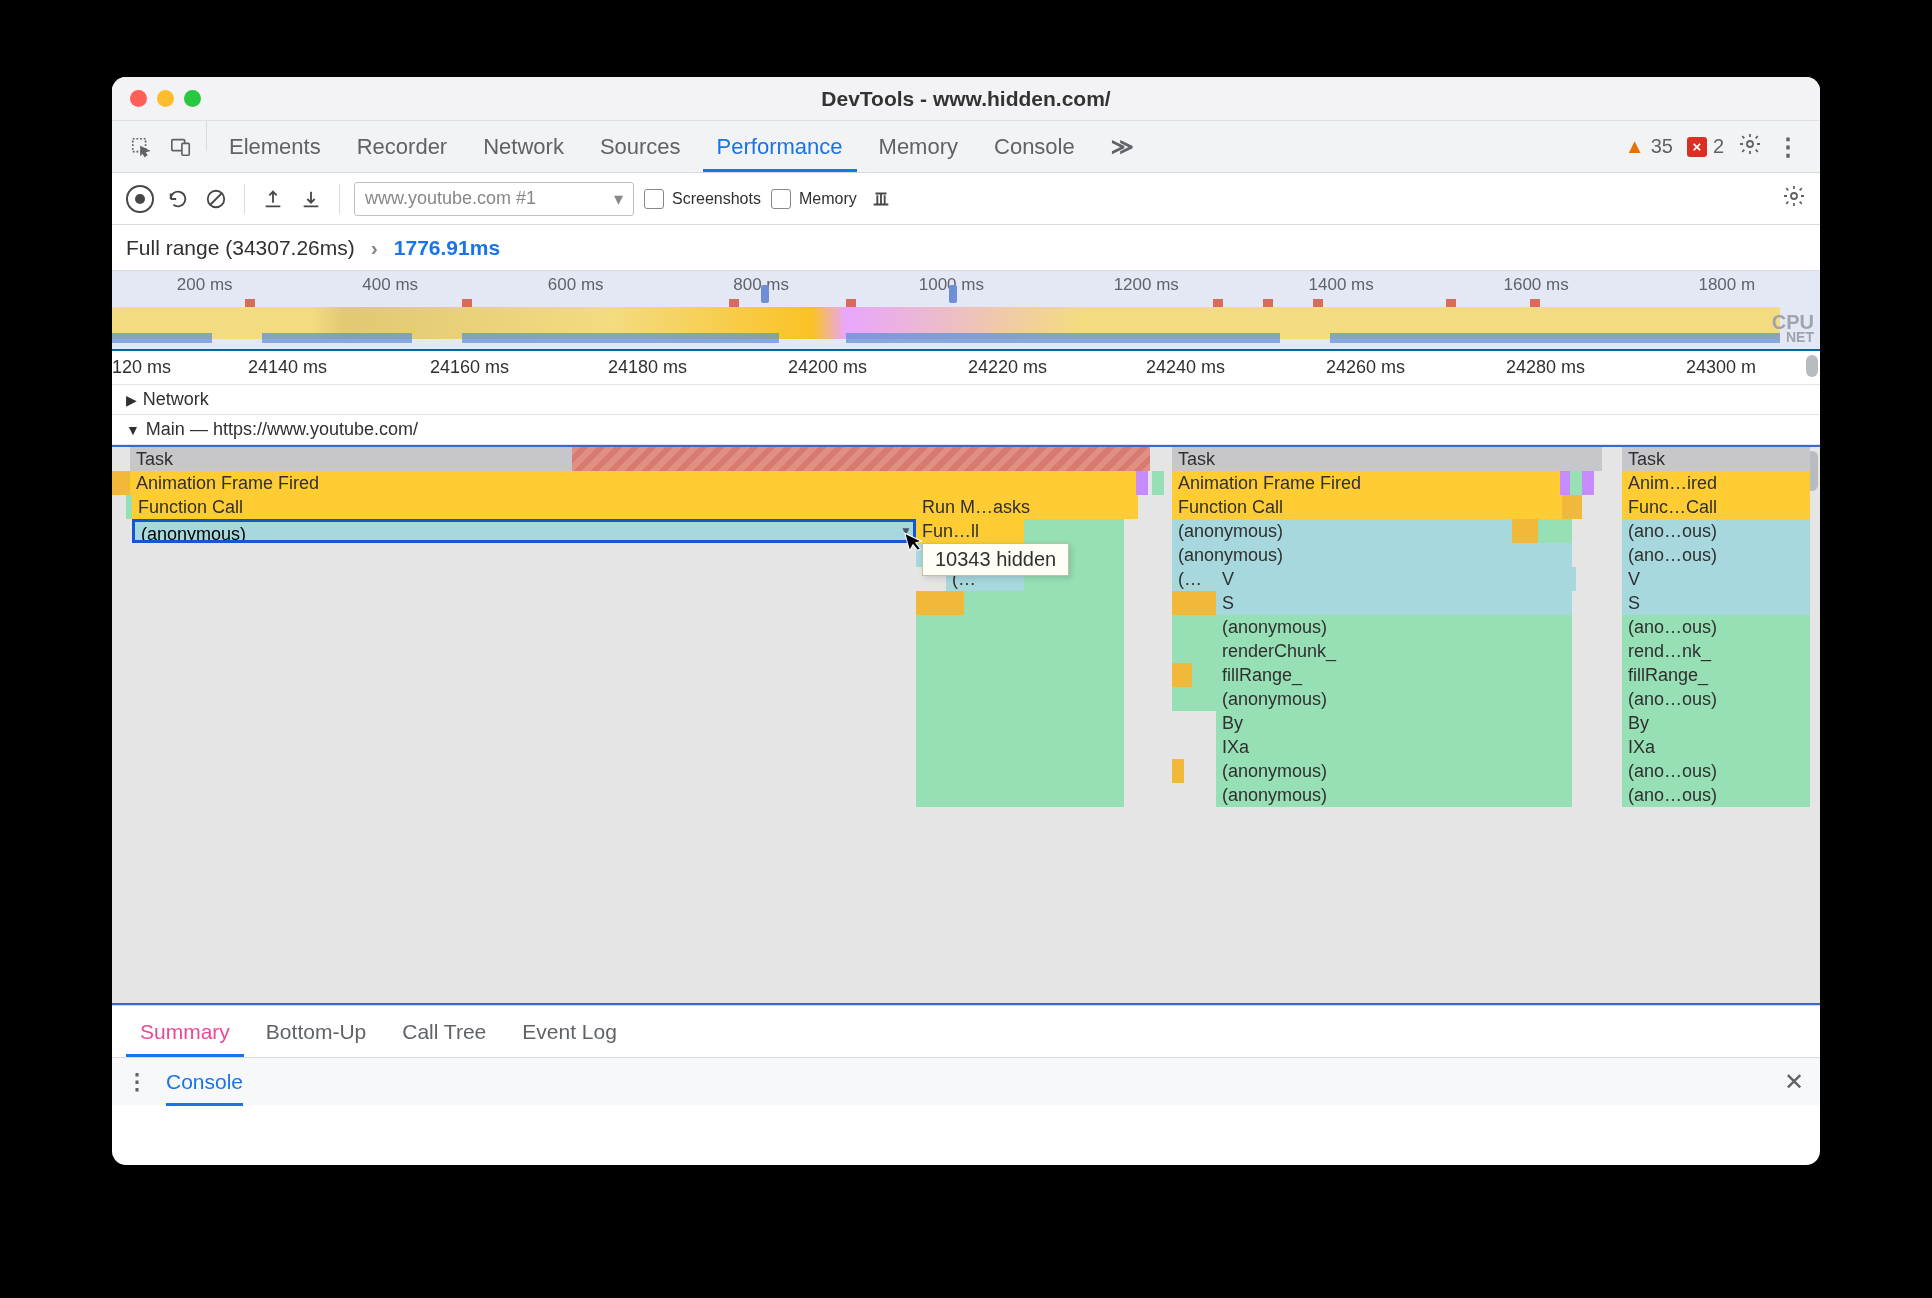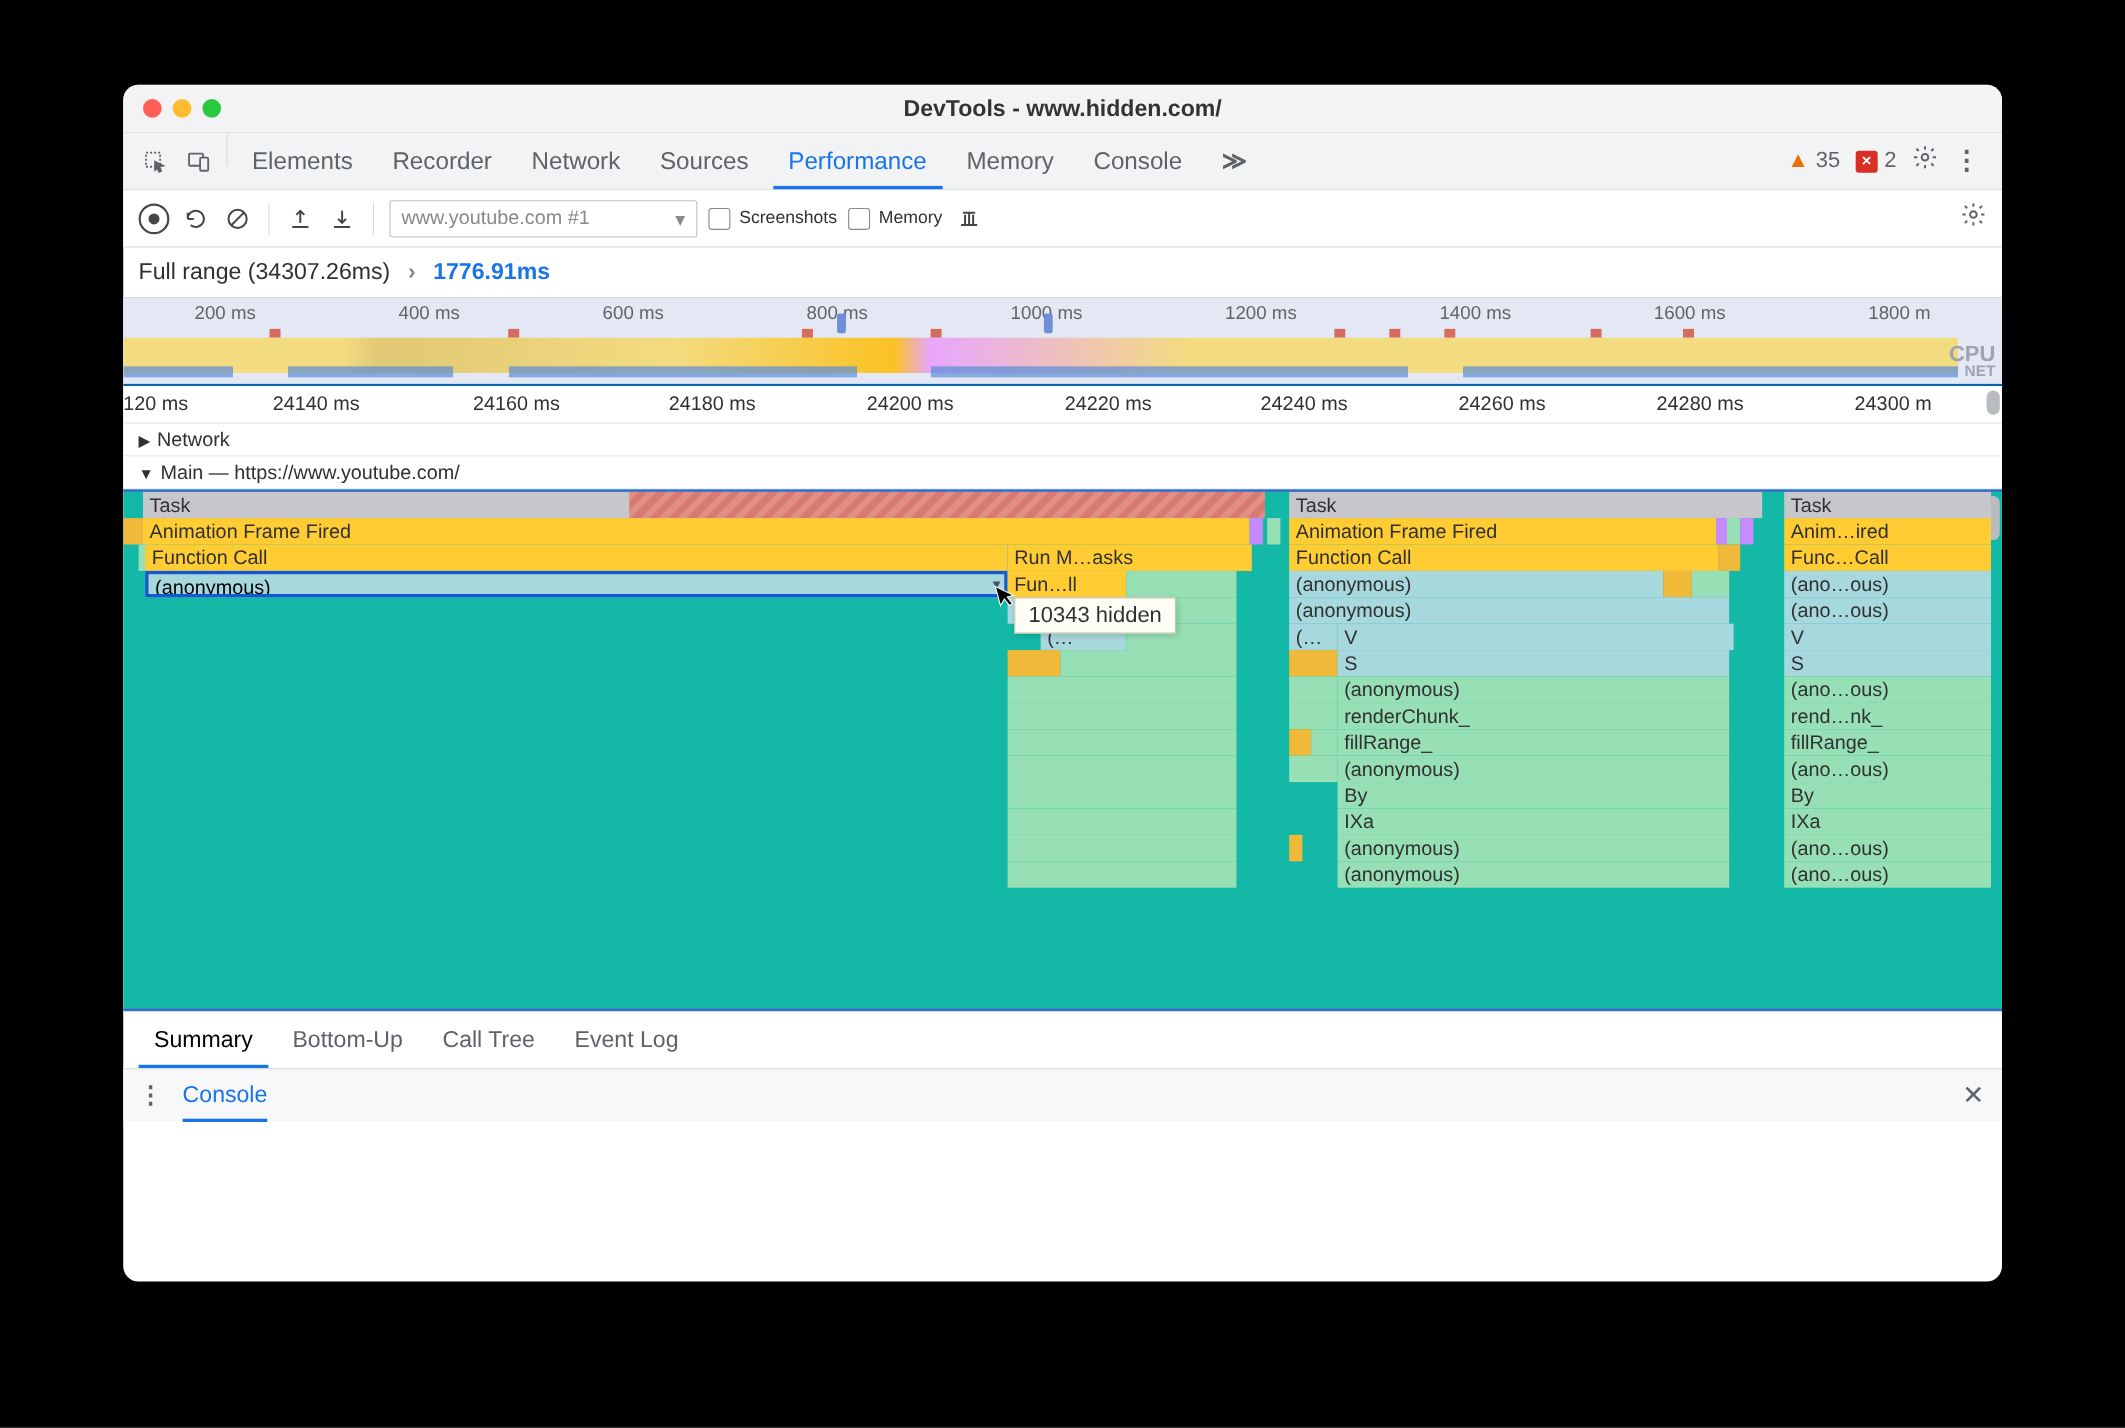--- a/index.html
+++ b/index.html
@@ -85,36 +85,36 @@
   .ov-art { position: absolute; left: 0; right: 40px; top: 26px; bottom: 0; }
   .ov-strip { position: absolute; left: 0; right: 0; height: 32px; top: 10px; background: linear-gradient(90deg, #f6d96c 0%, #f6d96c 12%, #e0c35e 14%, #f6d96c 30%, #ffbb00 42%, #e99aff 44%, #f6d96c 58%, #f6d96c 100%); opacity: 0.85; border-radius: 2px; }
   .ov-marks { position: absolute; left: 0; right: 0; top: 2px; height: 8px; }
   .ov-mark { position: absolute; top: 0; width: 10px; height: 8px; background: #d66b5e; }
   .ov-net-strip { position: absolute; left: 0; right: 0; bottom: 6px; height: 10px; background: linear-gradient(90deg, #5b8dd6 0 6%, transparent 6% 9%, #5b8dd6 9% 18%, transparent 18% 21%, #5b8dd6 21% 40%, transparent 40% 44%, #5b8dd6 44% 70%, transparent 70% 73%, #5b8dd6 73% 100%); opacity: 0.7; }
   .ov-handle { position: absolute; top: 14px; width: 8px; height: 18px; background: #6e8ed6; border-radius: 2px; }
   .ruler { height: 34px; background: #fff; display: flex; align-items: center; font-size: 18px; color: #303030; position: relative; border-bottom: 1px solid #e4e4e7; }
   .ruler-tick { position: absolute; white-space: nowrap; }
   .sect-row { height: 30px; background: #fff; border-bottom: 1px solid #e4e4e7; display: flex; align-items: center; padding-left: 14px; font-size: 18px; color: #303030; gap: 6px; }
   .tri-icon { font-size: 14px; }
-  .flame-area { position: relative; background: #14b8a6; height: 474px; overflow: hidden; border-top: 2px solid #3a66d0; border-bottom: 2px solid #3a66d0; }
+  .flame-area { position: relative; background: #e5e5e5; height: 560px; overflow: hidden; border-top: 2px solid #3a66d0; border-bottom: 2px solid #3a66d0; }
   .flame-row { position: absolute; height: 24px; left: 0; right: 0; border: none; }
   .seg { position: absolute; top: 0; height: 100%; font-size: 18px; padding: 2px 6px 0 6px; overflow: hidden; white-space: nowrap; box-sizing: border-box; }
   .c-grey { background: #c6c6cb; color: #303030; }
   .c-redstripe { background: repeating-linear-gradient(135deg, #e08e86 0 6px, #d77a71 6px 12px); }
   .c-yellow { background: #ffcc33; color: #303030; }
   .c-purple { background: #c68cff; }
   .c-teal { background: #a7d8de; color: #303030; }
   .c-green { background: #97dfb5; color: #303030; }
   .c-gold { background: #f0b93a; }
   .anon-selected { border: 3px solid #1557d0; background: #a7d8de; }
   .tooltip { position: absolute; background: #fffef6; border: 1px solid #bfbfa8; padding: 4px 12px; font-size: 20px; color: #303030; box-shadow: 2px 2px 6px rgba(0,0,0,0.15); }
   .cursor { position: absolute; font-size: 22px; transform: rotate(-15deg); pointer-events: none; }
   .bottom-tabs { height: 52px; border-top: 1px solid #d8dbde; display: flex; align-items: stretch; padding: 0 10px; }
   .btab { display: flex; align-items: center; padding: 0 18px; font-size: 21px; color: #5f6368; cursor: pointer; position: relative; }
-  .btab.active { color: #000000; }
+  .btab.active { color: #ec4899; }
   .btab.active::after { content: ""; position: absolute; left: 4px; right: 4px; bottom: 0; height: 3px; background: #1a73e8; }
   .console-drawer { height: 48px; border-top: 1px solid #d8dbde; display: flex; align-items: center; padding: 0 14px; gap: 18px; background: #f7f8f9; position: relative; }
   .console-label { color: #1a73e8; font-size: 21px; cursor: pointer; position: relative; }
   .console-label::after { content: ""; position: absolute; left: 0; right: 0; bottom: -12px; height: 3px; background: #1a73e8; }
   .close-x { position: absolute; right: 16px; top: 50%; transform: translateY(-50%); font-size: 24px; color: #5f6368; cursor: pointer; }
   .scroll-thumb { position: absolute; right: 2px; width: 12px; background: #b8bbc0; border-radius: 6px; }
 </style>
 </head>
 <body>
 

